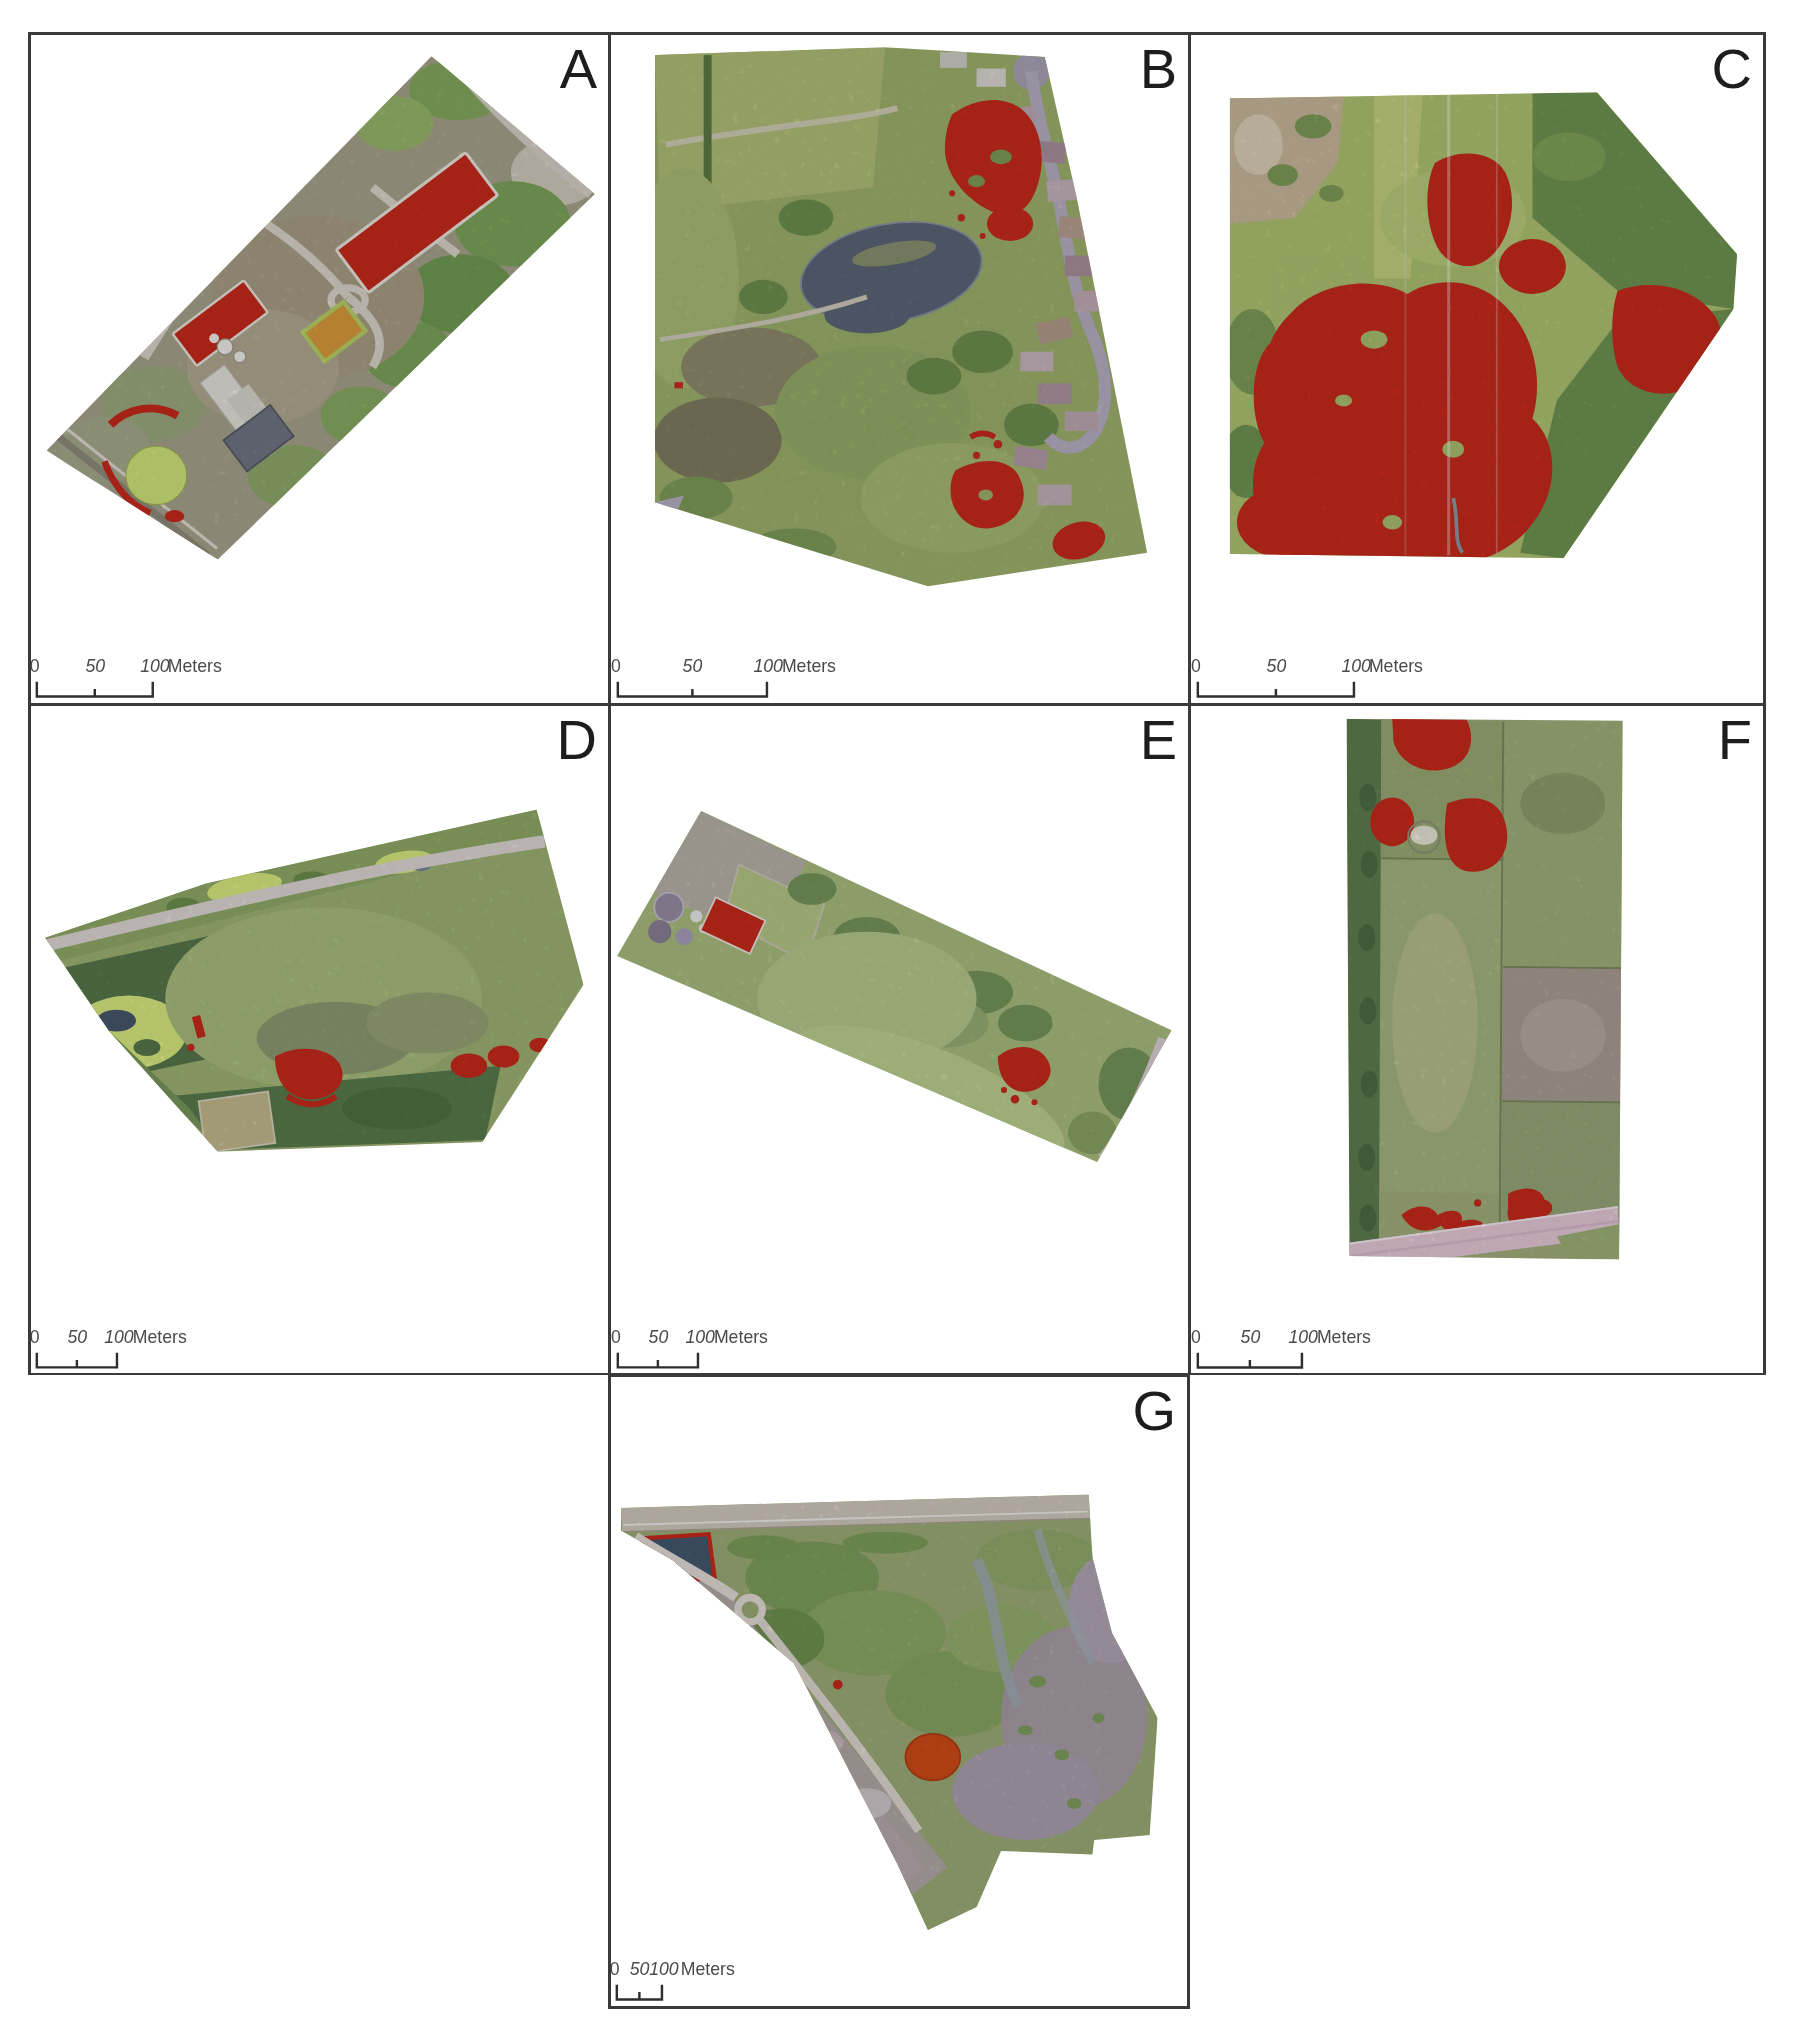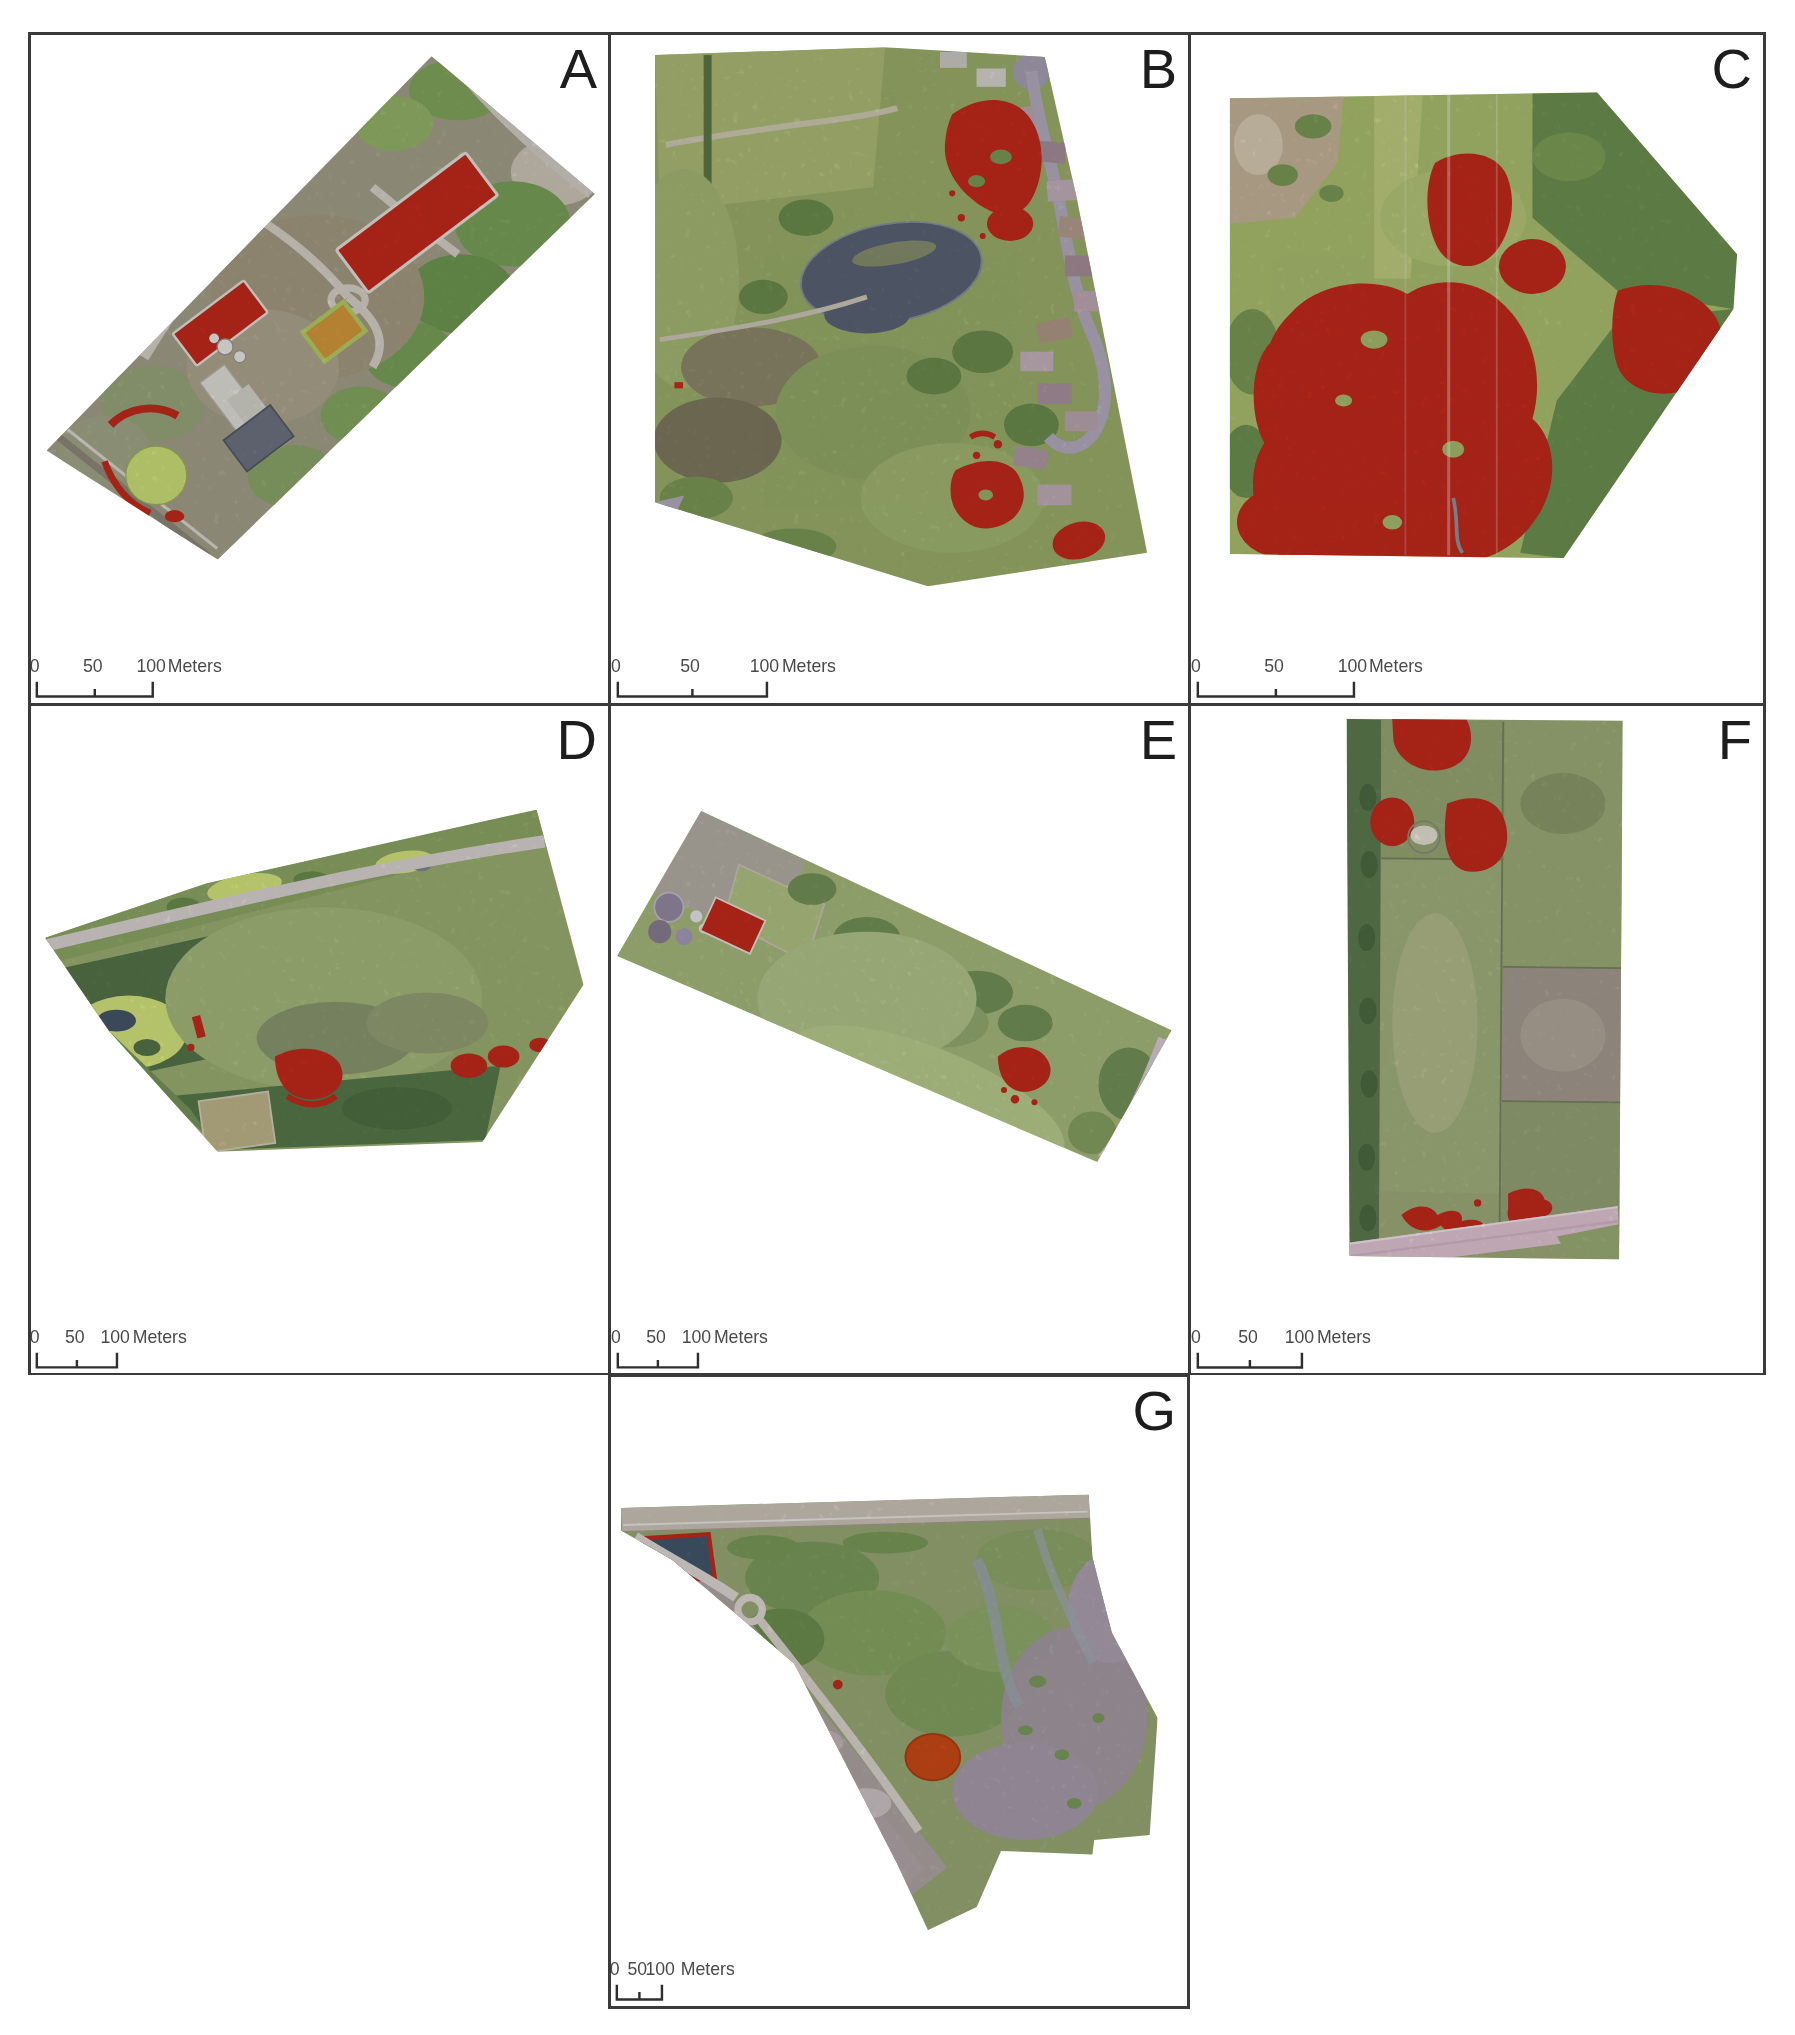--- a/index.html
+++ b/index.html
@@ -21,21 +21,21 @@
     font-size:56px;line-height:1;color:#1d1d1d;
     font-family:"Liberation Sans", sans-serif;
   }
   
   .scalebar{position:absolute;bottom:2.4px;height:43px;}
   .sb-labels{position:relative;height:21px;}
   .sbl{
     position:absolute;top:0;font-size:17.7px;line-height:19.5px;
     color:var(--scalebar-text,#4a4a4a);white-space:nowrap;
   }
-  .sbl.c{text-align:center;}
+  .sbl.c{text-align:right;font-style:italic;}
   .sb-bar{display:block;}
   .sb-bar path{fill:none;stroke:var(--scalebar-line,#2f2f2f);stroke-width:4;}
   .red{fill:var(--highlight-red,#c5291c);}
   .redl{stroke:var(--highlight-red,#c5291c);fill:none;}
 </style>
 </head>
 <body>
 
 <div class="figure">
 

